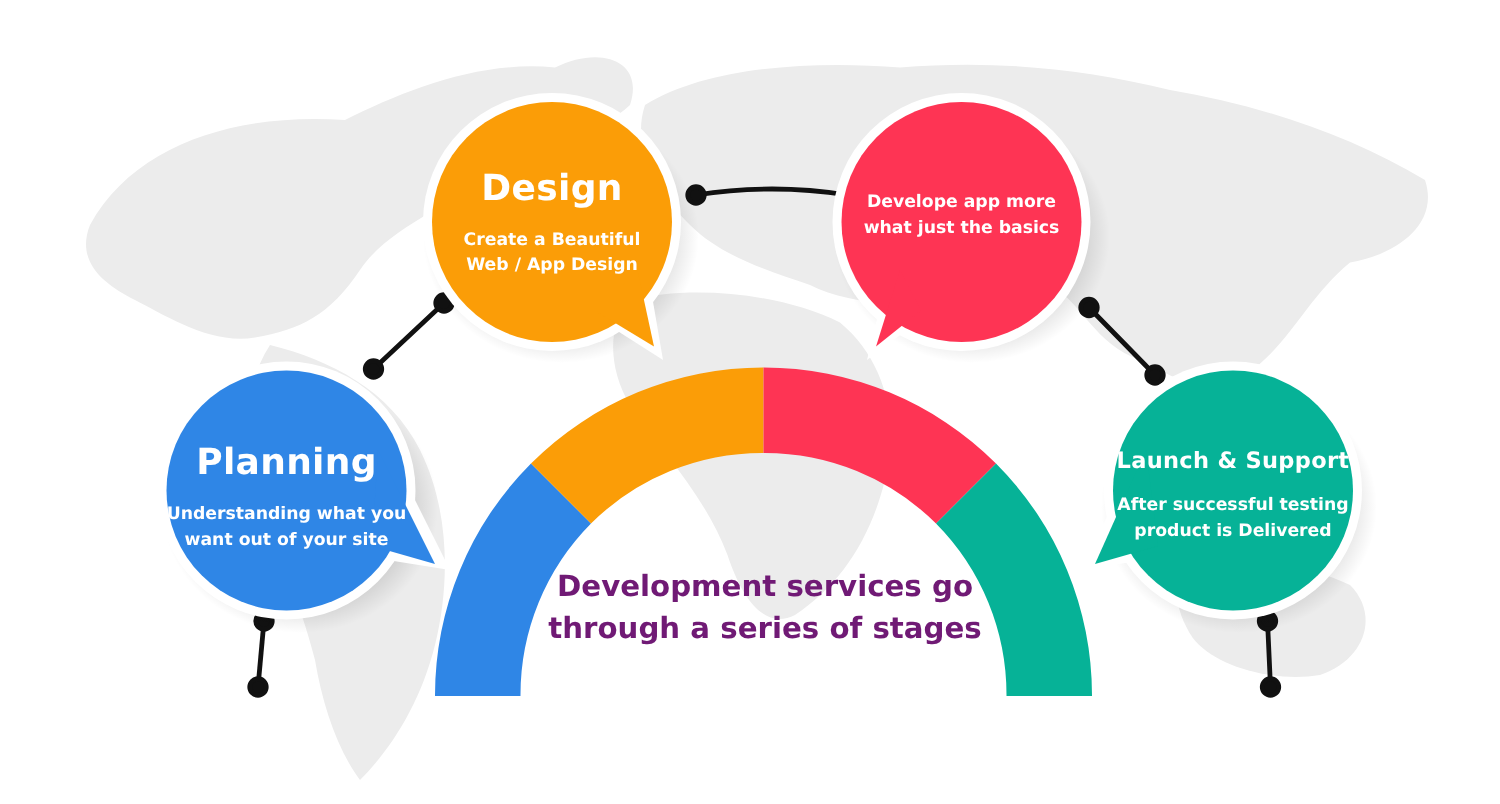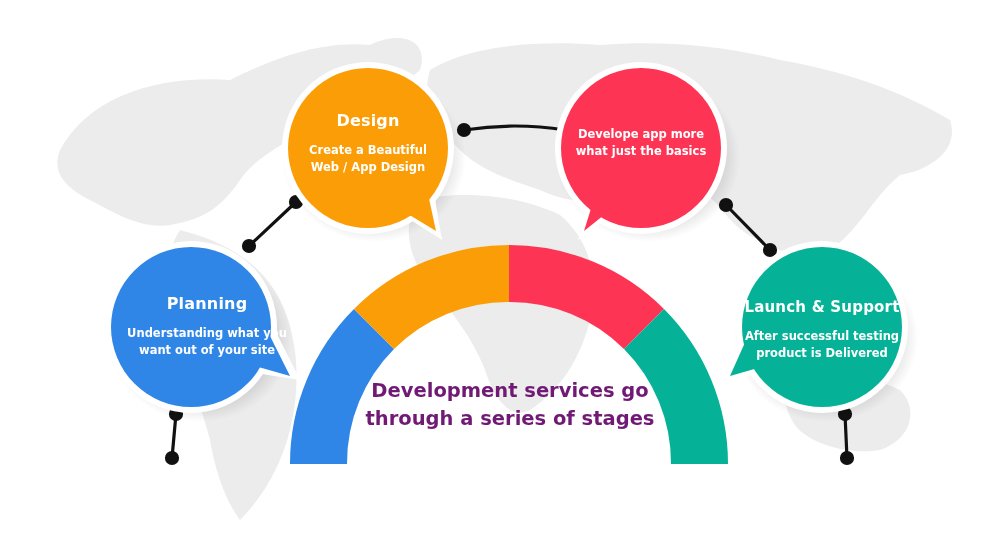--- a/index.html
+++ b/index.html
@@ -1,21 +1,21 @@
 <!DOCTYPE html>
 <html><head>
 <meta charset="utf-8">
 <style>
   html, body { margin: 0; padding: 0; }
   body { width: 1000px; height: 536px; background: #ffffff; overflow: hidden; position: relative;
          font-family: "DejaVu Sans", "Liberation Sans", sans-serif; }
   .stage { position: absolute; left: 0; top: 0; width: 1000px; height: 536px; }
   svg.bg { position: absolute; left: 0; top: 0; }
   .bubble-text { position: absolute; text-align: center; color: #ffffff; font-weight: bold; }
-  .bubble-title { display: block; font-size: 16px; letter-spacing: 0.2px; }
+  .bubble-title { display: block; font-size: 24px; letter-spacing: 0.2px; }
   .bubble-desc { display: block; font-size: 11.5px; line-height: 17px; margin-top: 12px; }
   .center-text { position: absolute; left: 350px; top: 377px; width: 320px; text-align: center;
                  font-size: 19.5px; line-height: 28px; color: #701a75; font-weight: bold; }
 </style>
 </head>
 <body>
 
 <div class="stage">
 
   <svg class="bg" width="1000" height="536" viewBox="0 0 1000 536">
@@ -85,21 +85,21 @@
       <path d="M614,207 L584,231 L600,180 Z" fill="#fe3454"></path>
     </g>
     <g>
       <circle cx="822" cy="327" r="86" fill="#fff"></circle>
       <path d="M762,290 L722,380 L770,372 Z" fill="#fff"></path>
       <circle cx="822" cy="327" r="80" fill="#06b297"></circle>
       <path d="M764,300 L730,376 L772,364 Z" fill="#06b297"></path>
     </g>
   </svg>
 
-  <div class="bubble-text" style="left:111px; top:294px; width:160px;margin-left:16px;">
+  <div class="bubble-text" style="left:111px; top:294px; width:160px;">
     <span class="bubble-title">Planning</span>
     <span class="bubble-desc">
       <span>Understanding what you</span><br><span>want out of your site</span>
     </span>
   </div>
 
   <div class="bubble-text" style="left:288px; top:111px; width:160px;">
     <span class="bubble-title">Design</span>
     <span class="bubble-desc">
       <span>Create a Beautiful</span><br><span>Web / App Design</span>

